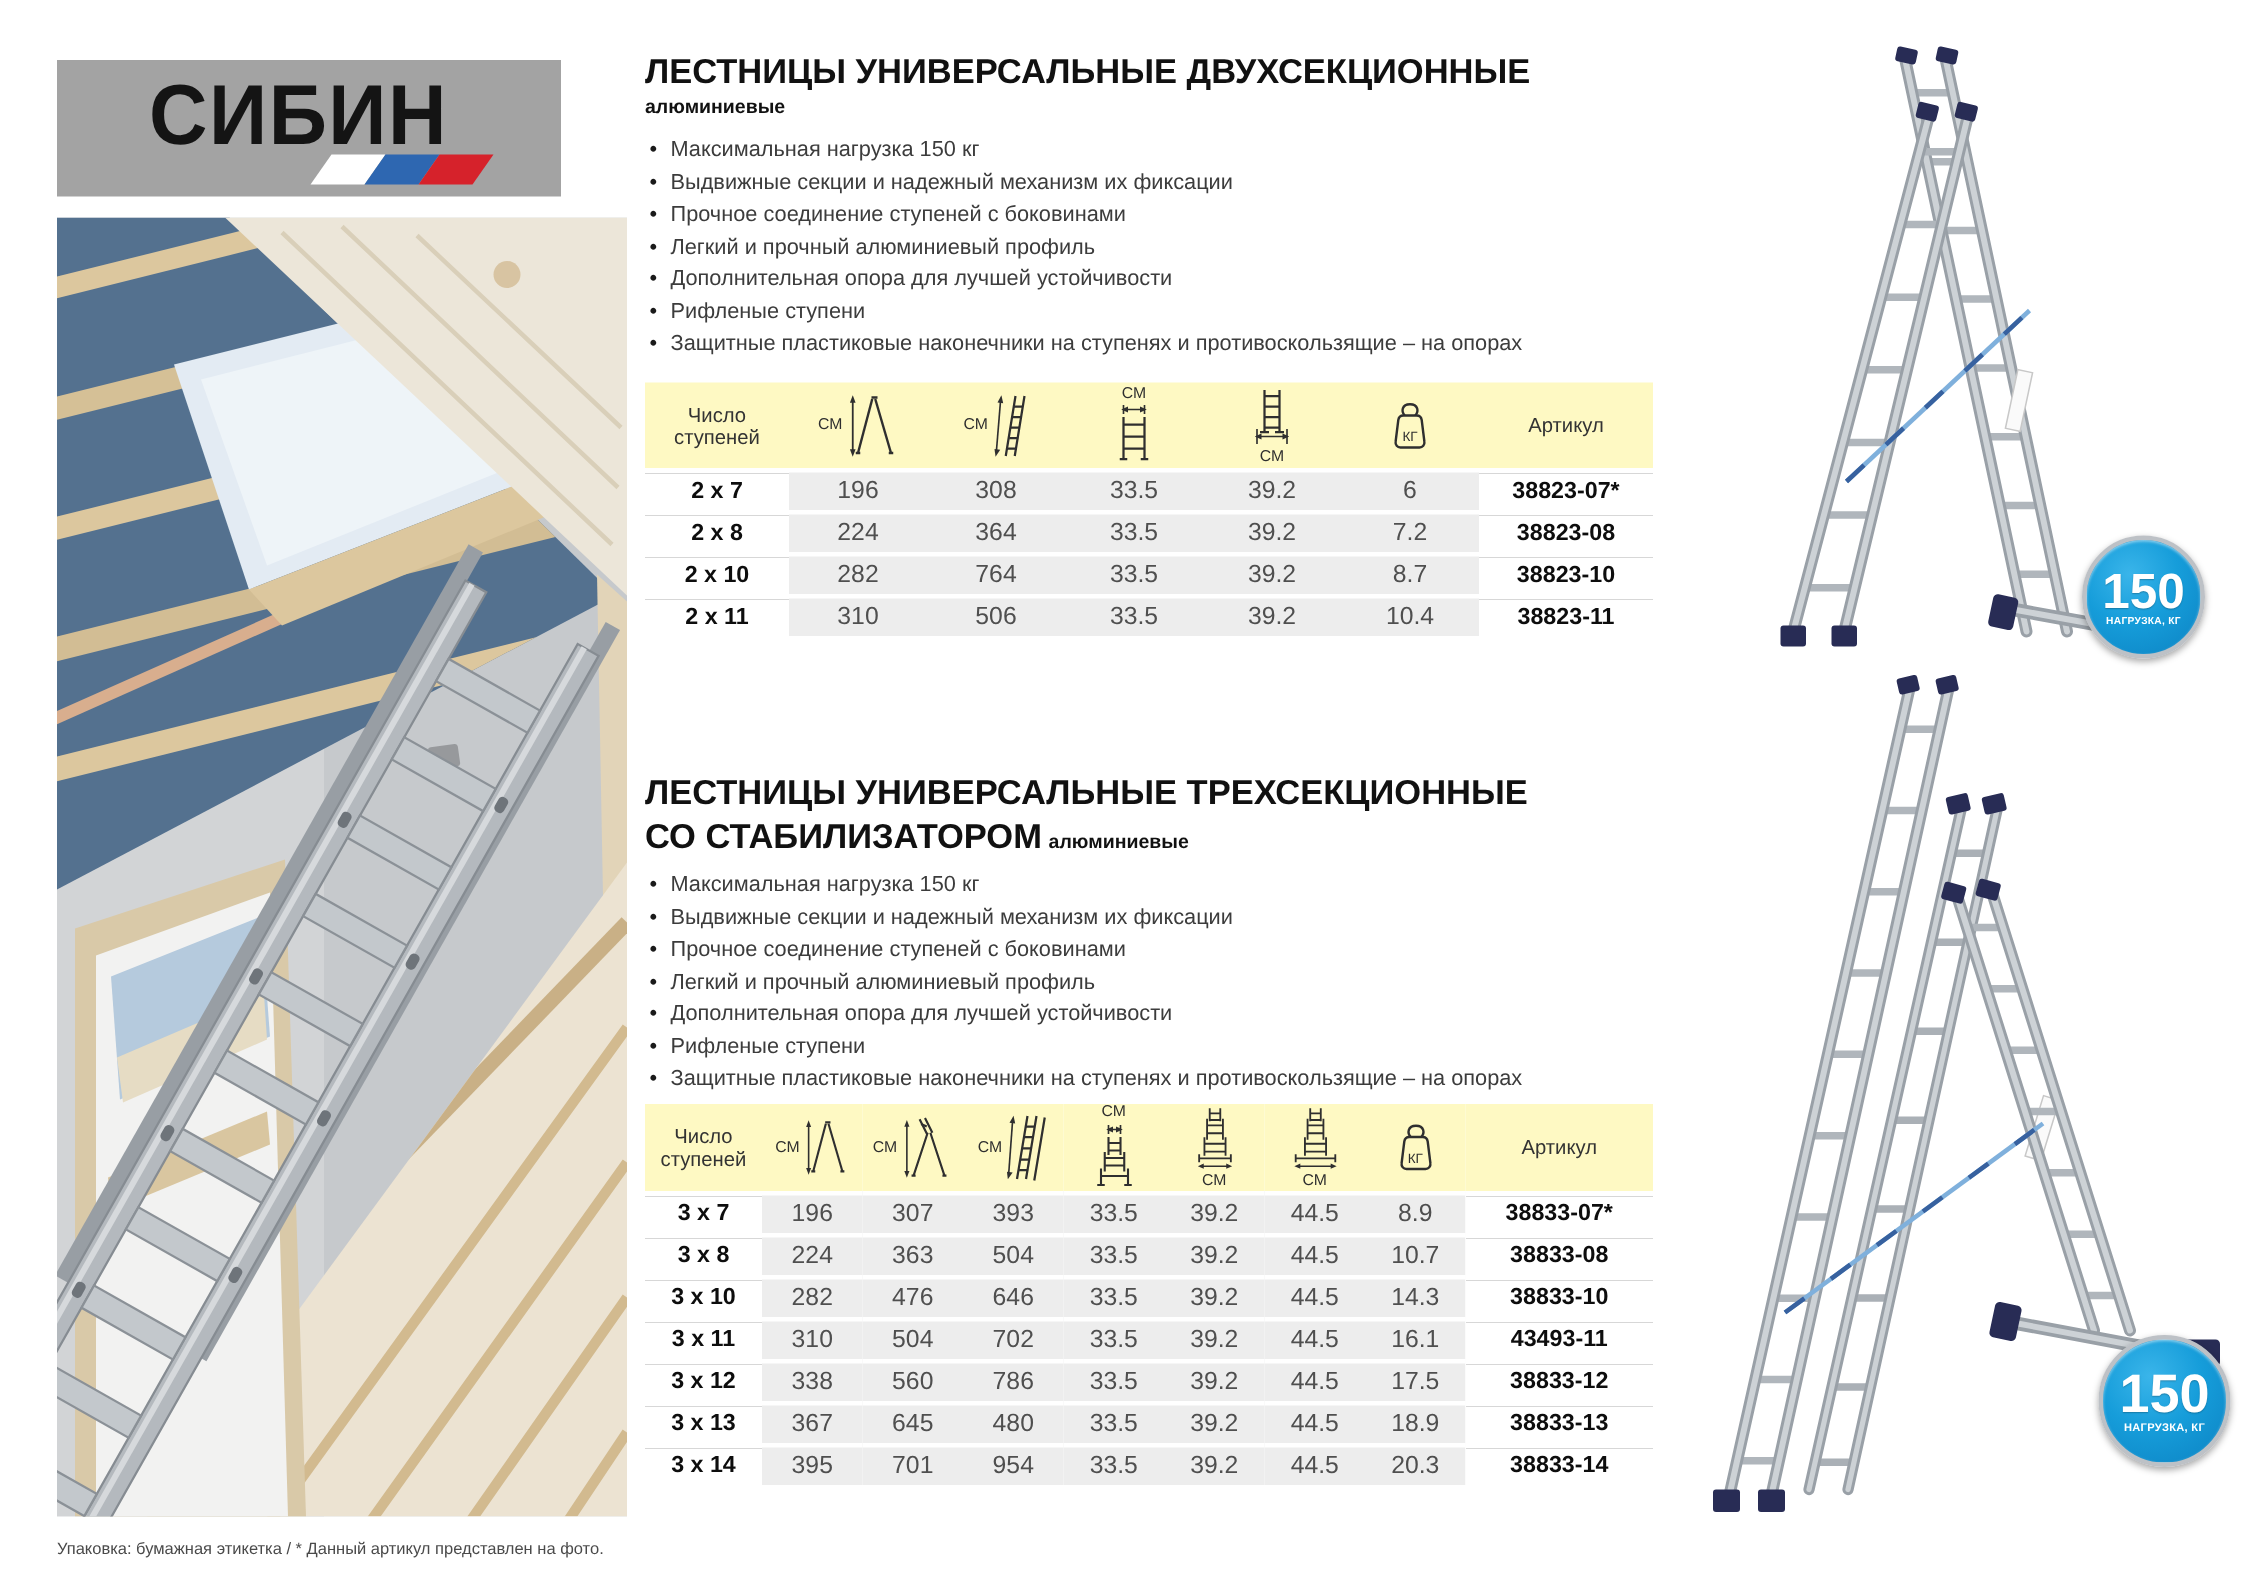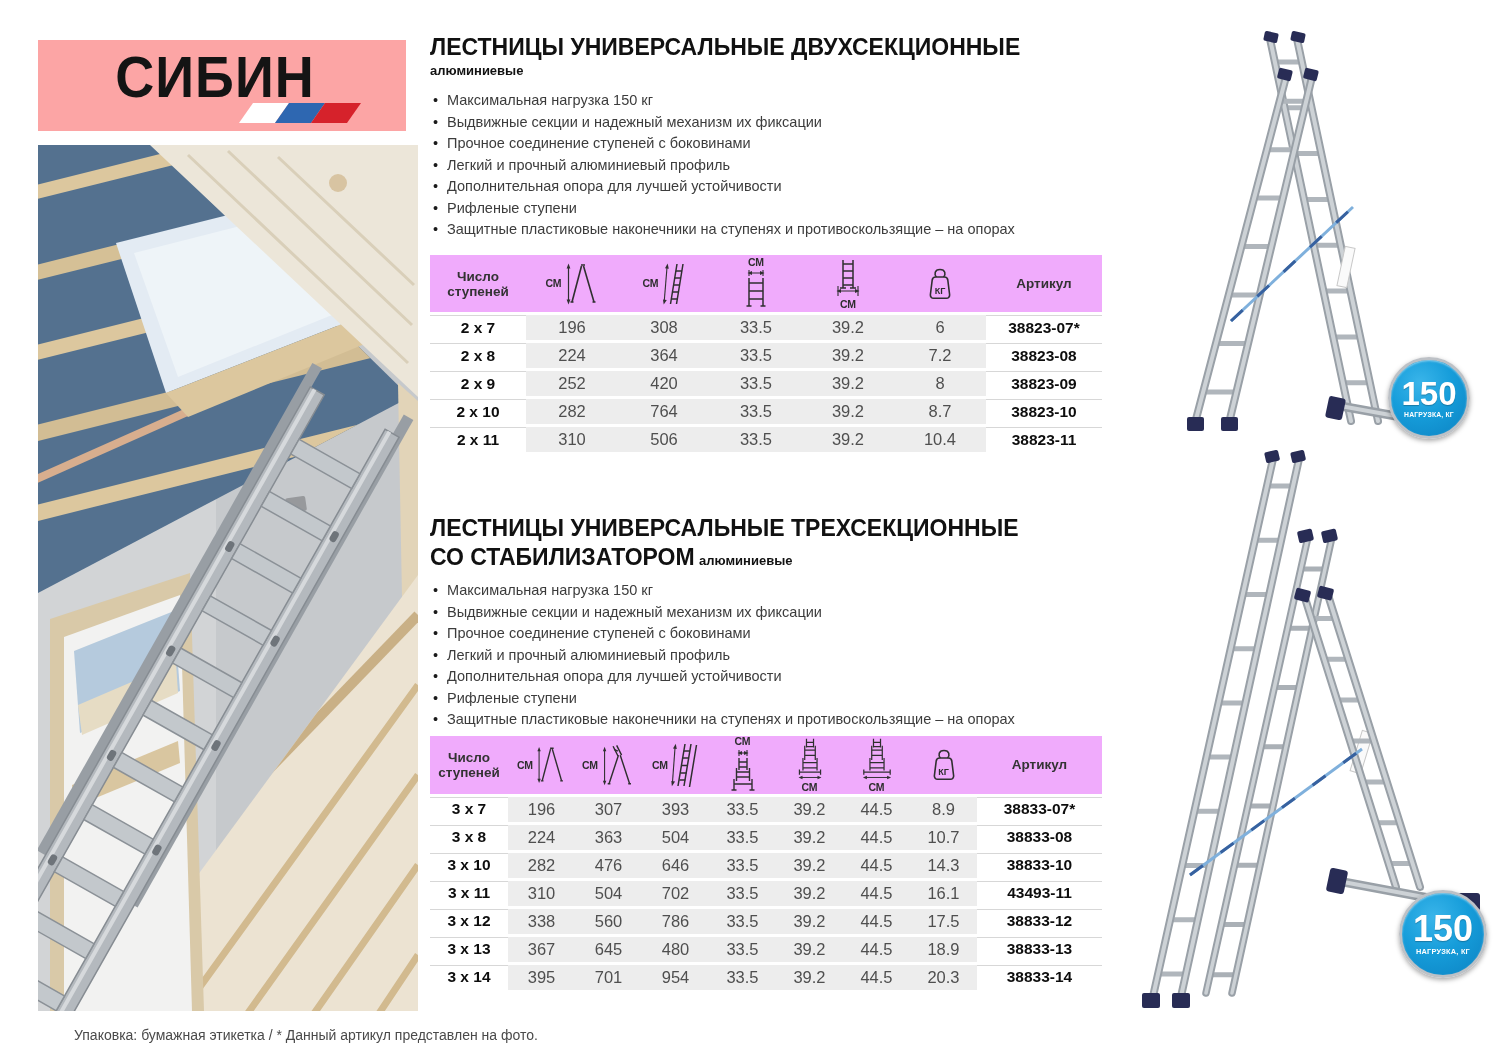--- a/index.html
+++ b/index.html
@@ -1,42 +1,42 @@
 <!DOCTYPE html>
 <html><head>
 <meta charset="utf-8">
 <style>
   html,body{margin:0;padding:0;}
   body{width:1500px;height:1060px;position:relative;background:#fff;overflow:hidden;
        font-family:"Liberation Sans", sans-serif;color:#1a1a1a;}
   .abs{position:absolute;}
 
   
-  .logo-box{left:38px;top:40px;width:368px;height:91px;background:#fca5a5;}
+  .logo-box{left:38px;top:40px;width:336px;height:91px;background:#a3a3a3;}
   .logo-text{position:absolute;left:0;right:14px;top:6px;text-align:center;
              font-size:54px;font-weight:800;letter-spacing:1px;color:#141414;
              transform:scaleY(1.05);}
   .flag{position:absolute;right:52px;bottom:8px;width:108px;height:20px;display:flex;
         transform:skewX(-35deg);}
   .flag div{flex:1;}
   .flag .f-w{background:#ffffff;}
   .flag .f-b{background:#2e67b1;}
   .flag .f-r{background:#d6222b;}
 
   
   .sec-title{font-size:23px;font-weight:bold;color:#111;white-space:nowrap;}
   .sec-sub{font-size:13px;font-weight:bold;color:#111;}
   .bullets{list-style:none;margin:0;padding:0;width:665px;}
   .bullets li{position:relative;padding-left:17px;font-size:14.5px;color:#3c3c3c;
               line-height:21.5px;white-space:nowrap;}
   .bullets li::before{content:"\2022";position:absolute;left:3px;color:#1a1a1a;}
 
   
   table.spec{border-collapse:separate;border-spacing:0;table-layout:fixed;width:672px;}
-  table.spec th{background:#f0abfc;font-weight:bold;font-size:13.5px;color:#333;
+  table.spec th{background:#fef9c3;font-weight:normal;font-size:13.5px;color:#333;
                 vertical-align:middle;padding:0;}
   .t1 th{height:57px;}
   .t2 th{height:56px;}
   table.spec td{text-align:center;height:25px;font-size:16.5px;color:#4f4f4f;
                 padding:0;border-top:3px solid #fff;}
   table.spec td.w{background:#fff;font-weight:bold;color:#0d0d0d;font-size:15.5px;
                   box-shadow:inset 0 1px 0 #d7d7d7;}
   table.spec td.g{background:#ededed;}
   .unit{font-size:10.5px;color:#2e2e2e;line-height:1;}
   .ic-h{display:flex;align-items:center;justify-content:center;gap:3px;}
@@ -50,21 +50,21 @@
   .badge{border-radius:50%;z-index:5;
          background:radial-gradient(circle at 38% 30%, #3ab5ea 0%, #169dda 45%, #0c82c2 100%);
          border:3px solid #bdc1c6;box-shadow:0 2px 5px rgba(0,0,0,.35), inset 0 1px 2px rgba(255,255,255,.5);
          display:flex;flex-direction:column;align-items:center;justify-content:center;color:#fff;}
   .badge .b-val{font-weight:800;line-height:.95;text-shadow:0 1px 1px rgba(0,0,0,.25);}
   .badge .b-lab{font-weight:bold;letter-spacing:.2px;margin-top:1px;}
   .badge-1 .b-val{font-size:33px;} .badge-1 .b-lab{font-size:6.8px;}
   .badge-2 .b-val{font-size:36px;} .badge-2 .b-lab{font-size:7.4px;}
 
   
-  .footer-note{left:38px;top:1027px;font-size:14px;color:#4a4a4a;margin-left:36px;}
+  .footer-note{left:38px;top:1027px;font-size:11px;color:#4a4a4a;}
 </style>
 </head>
 <body>
 
 <div class="abs logo-box">
   <div class="logo-text">СИБИН</div>
   <div class="flag">
     <div class="f-w"></div>
       <div class="f-b"></div>
       <div class="f-r"></div>
@@ -261,29 +261,20 @@
         <td class="w">38823-07*</td>
       </tr>
       <tr>
         <td class="w">2 x 8</td>
         <td class="g">224</td>
         <td class="g">364</td>
         <td class="g">33.5</td>
         <td class="g">39.2</td>
         <td class="g">7.2</td>
         <td class="w">38823-08</td>
-      </tr>
-      <tr>
-        <td class="w">2 x 9</td>
-        <td class="g">252</td>
-        <td class="g">420</td>
-        <td class="g">33.5</td>
-        <td class="g">39.2</td>
-        <td class="g">8</td>
-        <td class="w">38823-09</td>
       </tr>
       <tr>
         <td class="w">2 x 10</td>
         <td class="g">282</td>
         <td class="g">764</td>
         <td class="g">33.5</td>
         <td class="g">39.2</td>
         <td class="g">8.7</td>
         <td class="w">38823-10</td>
       </tr>

